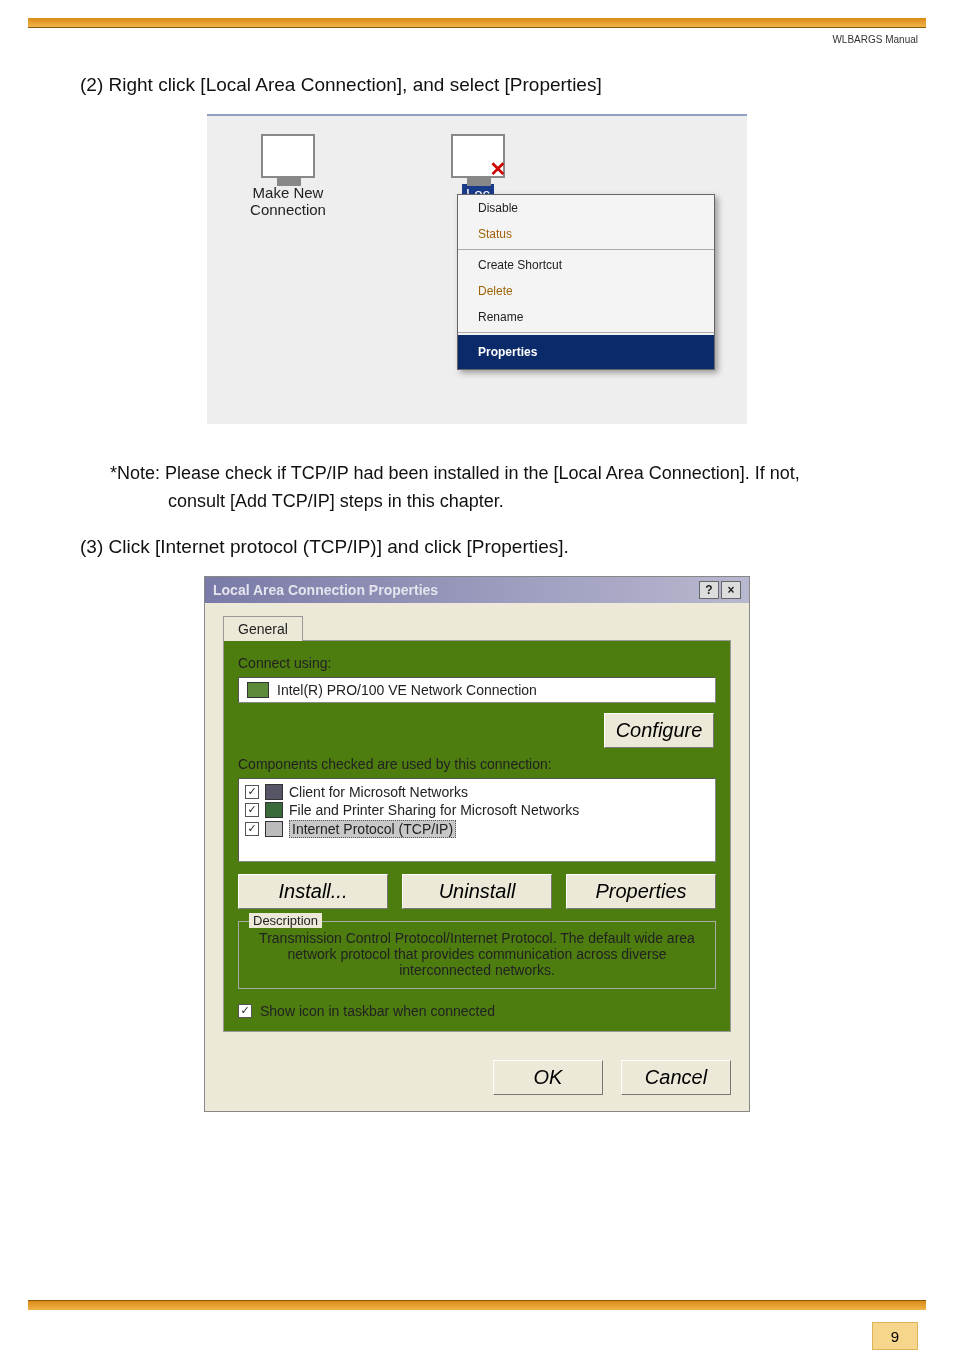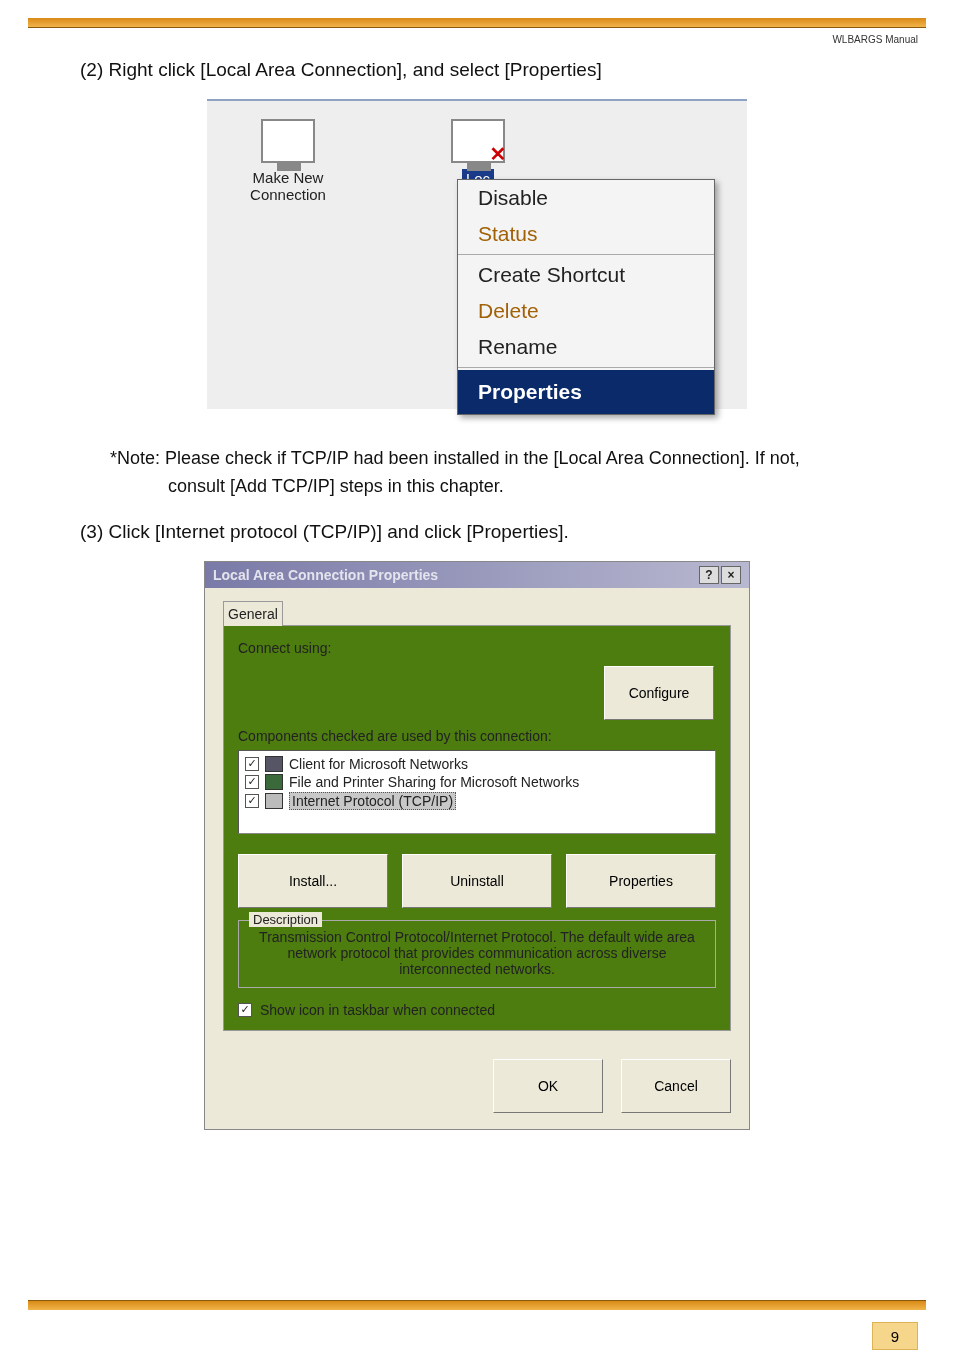--- a/index.html
+++ b/index.html
@@ -25,21 +25,21 @@
     border-top: 1px solid #8a5a0a;
   }
   .header-label {
     position: absolute;
     top: 34px; right: 36px;
     font-size: 10px;
     color: #333;
   }
   .content {
     position: absolute;
-    top: 45px; left: 80px; right: 80px;
+    top: 60px; left: 80px; right: 80px;
   }
   .step-text {
     font-size: 19px;
     color: #111;
     margin-top: 14px;
     margin-bottom: 18px;
     font-weight: 400;
   }
   .note-text {
     font-size: 18px;
@@ -100,21 +100,21 @@
     background: #888;
   }
   .dt-icon.sel .lbl1 { background: #1a3a8a; color: #fff; padding: 1px 4px; display: inline-block; }
   .ctx-menu {
     position: absolute;
     left: 250px; top: 60px;
     width: 258px;
     background: #f4f4f4;
     border: 1px solid #666;
     box-shadow: 3px 3px 6px rgba(0,0,0,0.35);
-    font-size: 21px;
+    font-size: 12px;
   }
   .ctx-item {
     padding: 6px 20px;
     color: #222;
   }
   .ctx-item.disabled { color: #a16207; }
   .ctx-sep { border-top: 1px solid #aaa; margin: 2px 0; }
   .ctx-item.selected {
     background: #0a2a6a;
     color: #fff;
@@ -162,21 +162,21 @@
     line-height: 16px;
     color: #222;
     font-weight: bold;
   }
   .dialog-body { padding: 12px 18px 16px; }
   .tab {
     display: inline-block;
     background: #ece9d8;
     border: 1px solid #999;
     border-bottom: none;
-    padding: 4px 4px;
+    padding: 4px 14px;
     position: relative;
     top: 1px;
     z-index: 2;
   }
   .tab-panel {
     border: 1px solid #999;
     padding: 14px 14px 12px;
     background: #4d7c0f;
   }
   .sunken {
@@ -188,24 +188,25 @@
   .adapter-row { display: flex; align-items: center; gap: 8px; }
   .nic-ico {
     width: 22px; height: 16px; background: #5a8a3a;
     display: inline-block;
     border: 1px solid #333;
   }
   .btn {
     background: #ece9d8;
     border: 1px solid #777;
     border-top-color: #fff; border-left-color: #fff;
-    padding: 18px 0;
-    font-size: 14px;
+    padding: 5px 0;
+    font-size: 20px;
     text-align: center;
     min-width: 110px;
+    font-style: italic;
   }
   .row-right { text-align: right; margin: 10px 2px 8px; }
   .comp-list {
     background: #fff;
     border: 1px solid #888;
     border-top-color: #555; border-left-color: #555;
     padding: 4px 6px 22px;
   }
   .comp-item { display: flex; align-items: center; gap: 6px; padding: 1px 0; }
   .cb {
@@ -217,21 +218,21 @@
     width: 18px; height: 16px; background: #556;
     display: inline-block; border: 1px solid #333;
   }
   .mini-ico.share { background: #3a6a3a; }
   .mini-ico.proto { background: #bbb; }
   .comp-item.sel-item span.txt {
     background: #c8c8c8;
     border: 1px dotted #555;
     padding: 0 2px;
   }
-  .btn-row { display: flex; justify-content: space-between; margin-top: 20px; gap: 14px; }
+  .btn-row { display: flex; justify-content: space-between; margin-top: 12px; gap: 14px; }
   .btn-row .btn { flex: 1; }
   .fieldset {
     border: 1px solid #aaa;
     margin-top: 12px;
     padding: 8px 10px 10px;
     position: relative;
     text-align: center;
   }
   .fieldset .legend {
     position: absolute;
@@ -299,20 +300,24 @@
       <span>Local Area Connection Properties</span>
       <div class="tbtns">
         <div class="tbtn">?</div>
         <div class="tbtn">×</div>
       </div>
     </div>
     <div class="dialog-body">
       <div class="tab">General</div>
       <div class="tab-panel">
         <div style="margin-bottom:6px;">Connect using:</div>
+        <div class="sunken adapter-row">
+          <span class="nic-ico"></span>
+          <span>Intel(R) PRO/100 VE Network Connection</span>
+        </div>
         <div class="row-right">
           <button class="btn">Configure</button>
         </div>
         <div style="margin-bottom:6px;">Components checked are used by this connection:</div>
         <div class="comp-list">
           <div class="comp-item">
             <span class="cb">✓</span>
             <span class="mini-ico"></span>
             <span class="txt">Client for Microsoft Networks</span>
           </div>

